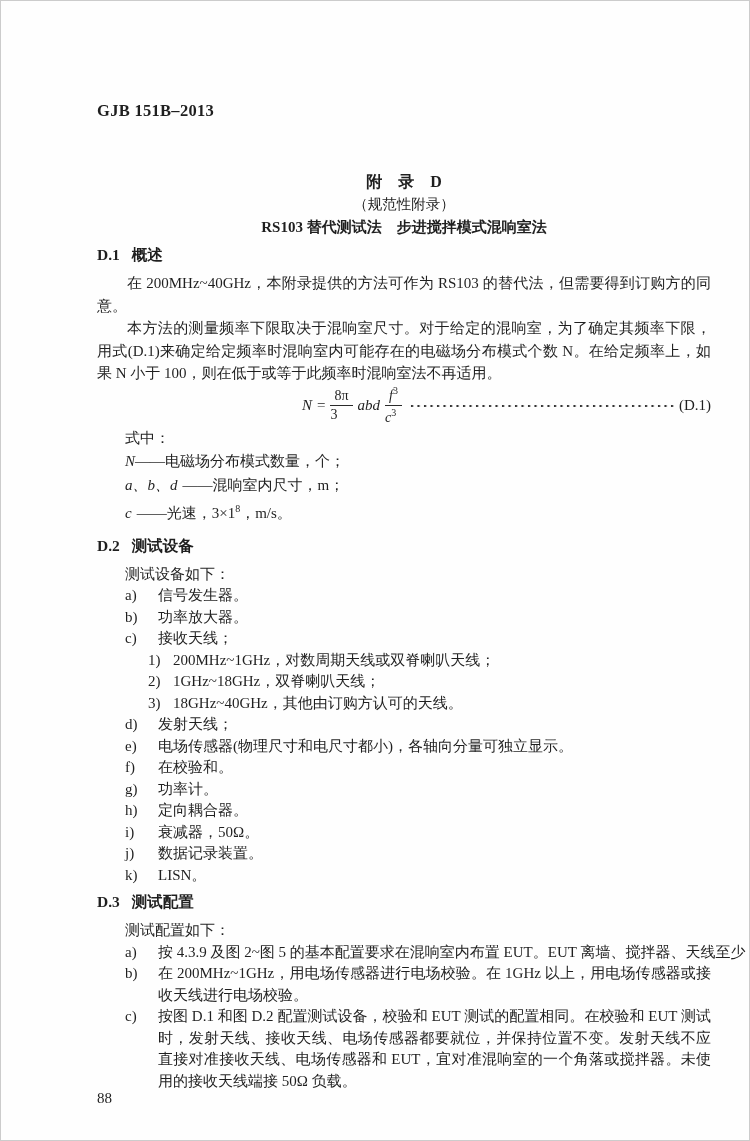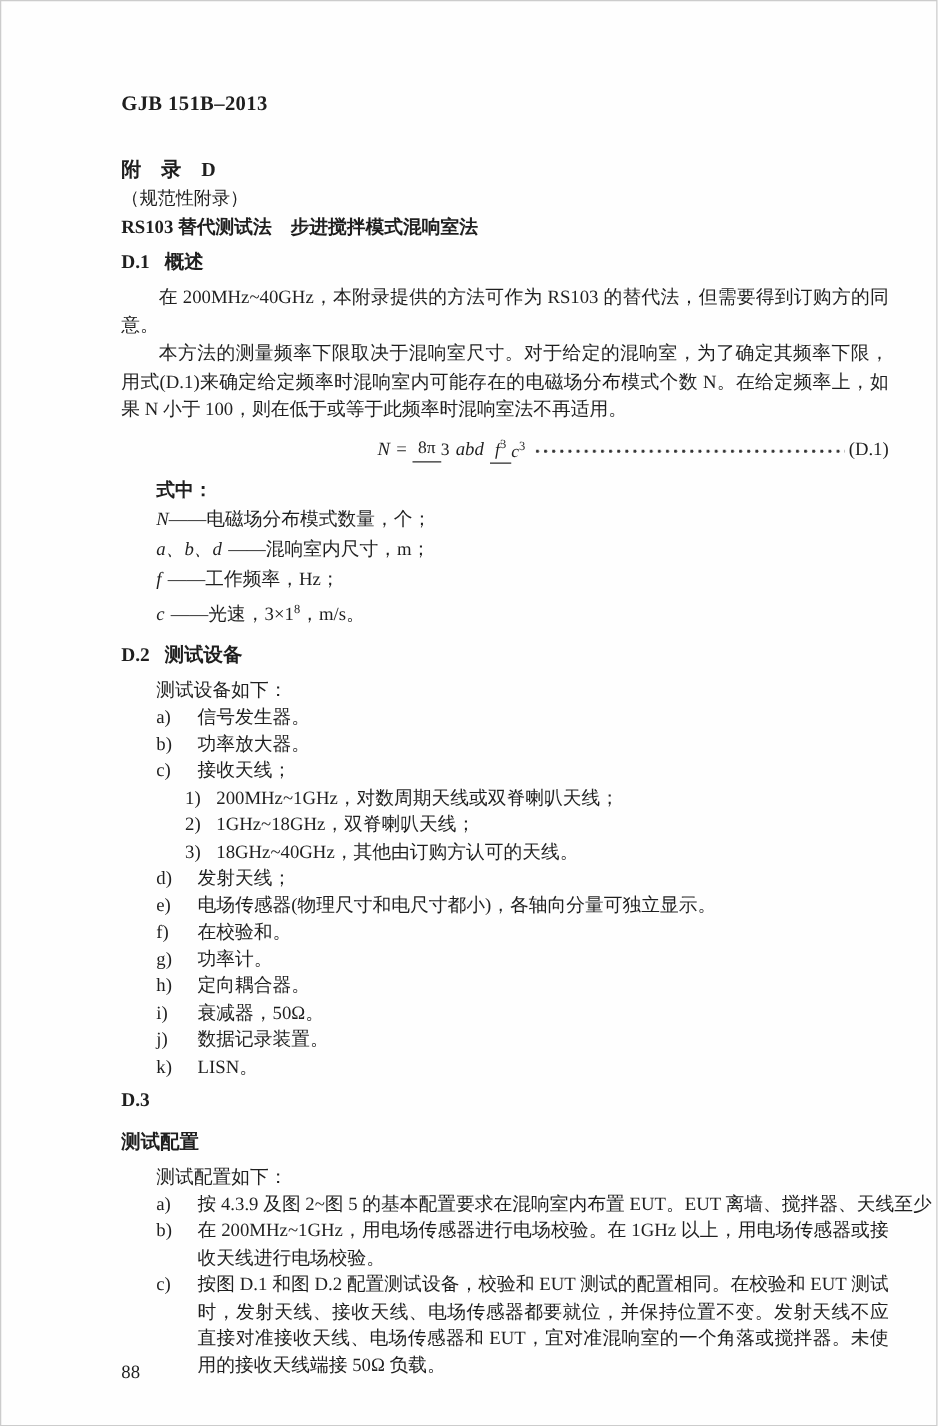--- a/index.html
+++ b/index.html
@@ -8,70 +8,70 @@
     width: 750px; height: 1141px;
     background: #fefefe;
     color: #1f1f1f;
     font-family: "Liberation Serif", "DejaVu Serif", serif;
     position: relative;
     overflow: hidden;
     box-shadow: inset 0 0 0 1px #cccccc;
   }
   .page {
     position: absolute; inset: 0;
-    padding: 73px 39px 0 97px;
+    padding: 101px 39px 0 97px;
   }
   .doc-header {
     font-weight: bold;
     font-size: 16.5px;
     letter-spacing: 0.3px;
   }
-  .title-block { text-align: left; margin-top: 33px; }
+  .title-block { text-align: center; margin-top: 50px; }
   .t1 { font-size: 16px; font-weight: bold; line-height: 21px; }
   .t2 { font-size: 14.5px; line-height: 21px; margin-top: 2px; }
   .t3 { font-size: 15px; font-weight: bold; line-height: 21px; margin-top: 2px; }
 
   .sec-heading {
     font-weight: bold; font-size: 15.5px;
     display: flex; gap: 12px;
     line-height: 21px;
   }
   .sec-heading.d1 { margin-top: 6px; }
   .sec-heading.d2 { margin-top: 10px; }
-  .sec-heading.d3 { margin-top: 5px; flex-direction: column; }
+  .sec-heading.d3 { margin-top: 5px; }
 
   .para {
     margin: 0;
     font-size: 15px; line-height: 22.5px;
     text-align: justify;
     text-indent: 2em;
     font-family: Liberation Serif, serif;
   }
   .para.first { margin-top: 7px; }
 
   
   .formula-row {
     display: flex; align-items: center;
     height: 40px; margin: 1px 0 1px 0;
     font-size: 15px;
   }
   .formula { display: inline-flex; align-items: center; gap: 5px; margin-left: 205px; }
   .var { font-style: italic; }
-  .frac { display: inline-flex; align-items: flex-end; font-size: 14px; line-height: 1.15; }
+  .frac { display: inline-flex; flex-direction: column; align-items: flex-start; font-size: 14px; line-height: 1.15; }
   .frac .num { padding: 0 4px 1px; border-bottom: 1px solid #2a2a2a; }
   .frac .den { padding-top: 1px; }
   sup { font-size: 10px; }
   .leader {
     flex: 1; height: 4px; margin: 0 3px 0 8px; align-self: center;
     background-image: radial-gradient(circle at 2px 2px, #333 1.1px, transparent 1.5px);
     background-size: 6.5px 4px; background-repeat: repeat-x;
   }
   .eq-label { font-size: 15px; }
 
-  .where { margin-left: 28px; font-size: 15px; line-height: 22px; font-weight: bold; }
+  .where { margin-left: 28px; font-size: 15px; line-height: 22px; }
   .defs { margin-left: 28px; font-size: 15px; }
   .def { line-height: 24px; }
   .def .sym { font-style: italic; }
   .def.sp .sym { margin-right: 5px; }
 
   .intro { margin-left: 28px; margin-top: 8px; font-size: 15px; line-height: 21.5px; }
   .list { margin-left: 28px; font-size: 15px; line-height: 21.5px; }
   .item { display: flex; align-items: flex-start; }
   .marker { width: 33px; flex: none; }
   .itext { flex: 1; text-align: justify; }
@@ -124,23 +124,20 @@
   </div>
 
   <div class="where">式中：</div>
 
   <div class="defs">
     <div class="def">
       <span class="sym">N</span><span>——</span><span>电磁场分布模式数量，个；</span>
     </div>
     <div class="def sp">
       <span class="sym">a、b、d</span><span>——</span><span>混响室内尺寸，m；</span>
-    </div>
-    <div class="def sp">
-      <span class="sym">f</span><span>——</span><span>工作频率，Hz；</span>
     </div>
     <div class="def sp">
       <span class="sym">c</span><span>——</span><span>光速，3×1</span><sup>8</sup><span>，m/s。</span>
     </div>
   </div>
 
   <div class="sec-heading d2">
     <span>D.2</span>
     <span>测试设备</span>
   </div>

